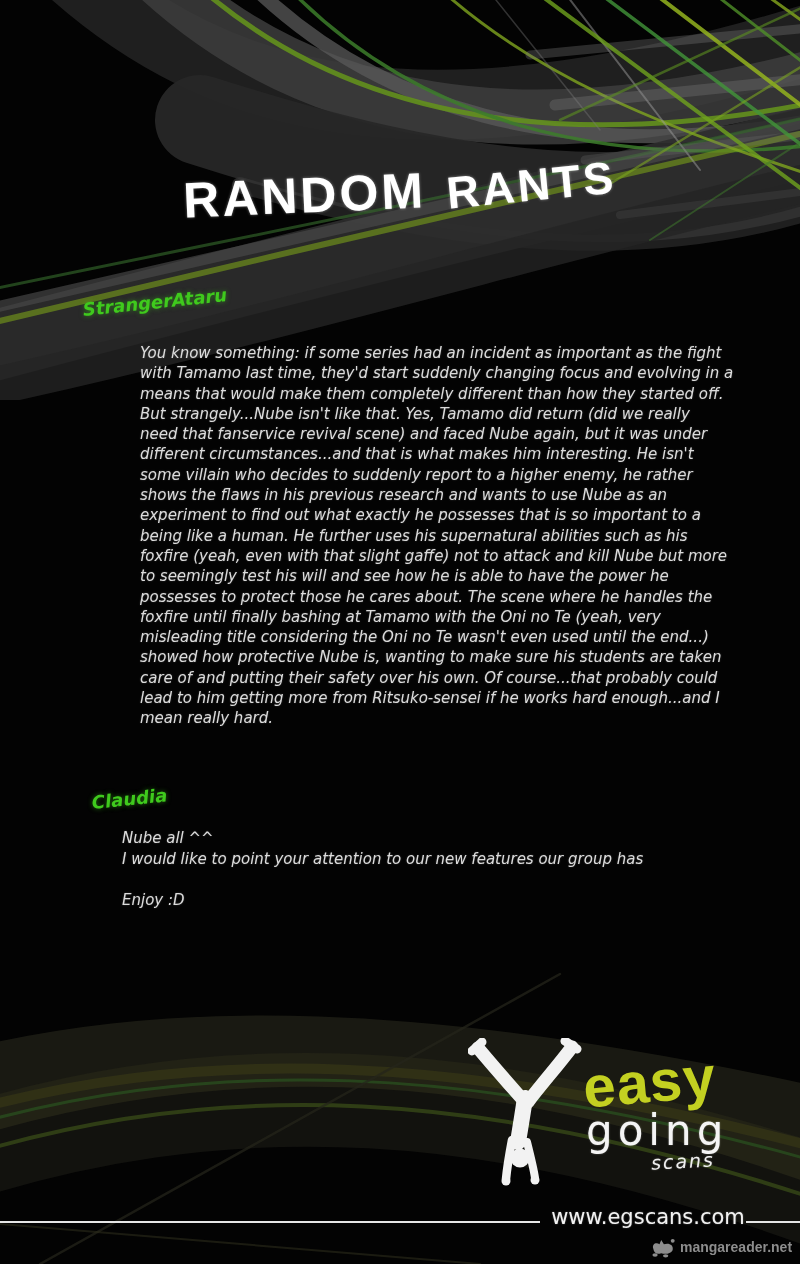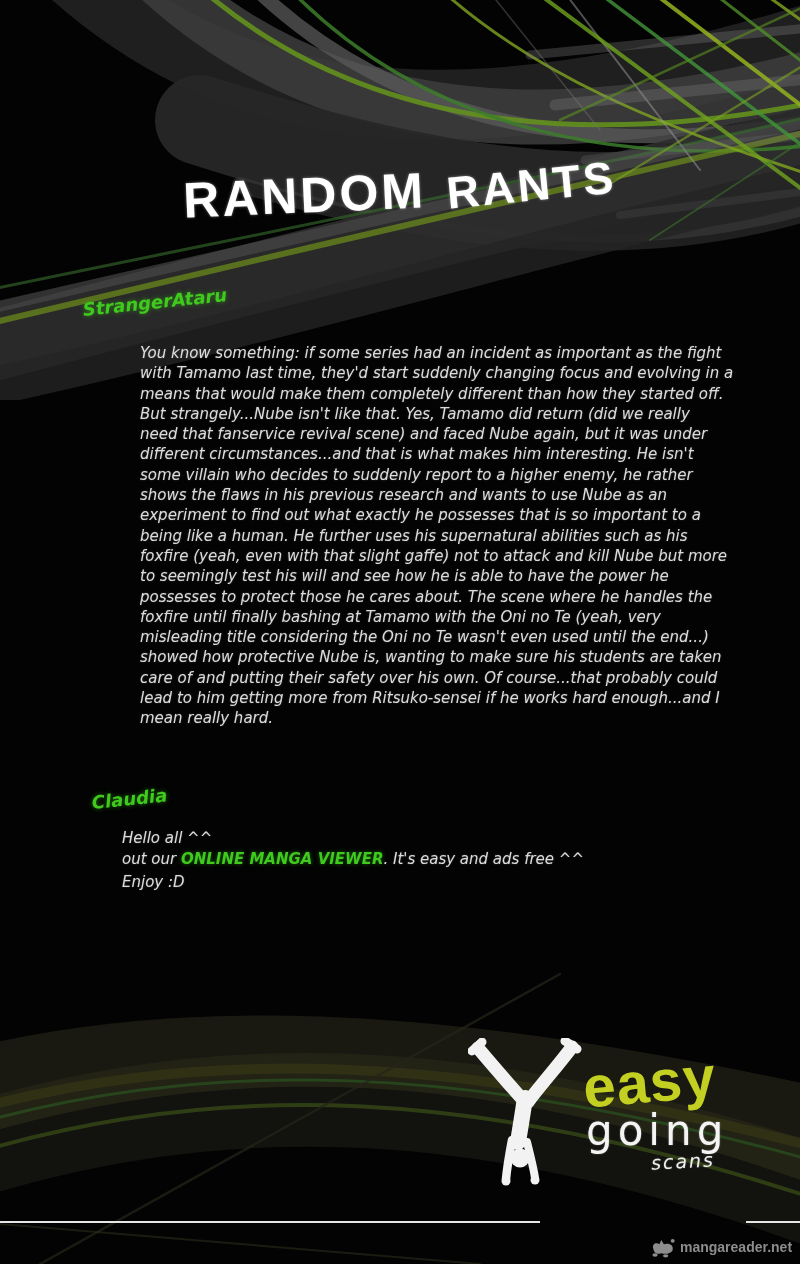--- a/index.html
+++ b/index.html
@@ -49,21 +49,21 @@
     white-space:pre-line;
     text-shadow:0 0 2px rgba(255,255,255,.25);
   }
   .msg{
     position:absolute;left:122px;top:828px;width:600px;
     color:var(--text-white,#dcdcdc);
     font-size:15px;font-style:italic;line-height:20.7px;
     text-shadow:0 0 2px rgba(255,255,255,.25);
   }
   .msg-line{display:block;}
-  .msg .closing{margin-top:3px;}
+  .msg .closing{margin-top:21px;}
   .highlight{
     color:var(--accent-green,#3fca1d);
     font-weight:700;
     text-shadow:0 0 4px rgba(62,200,28,.5);
   }
 
   .logo{position:absolute;left:0;top:0;}
   .logo .figure{position:absolute;left:468px;top:1038px;}
   .logo .easy{
     position:absolute;left:583px;top:1048px;
@@ -174,24 +174,22 @@
 possesses to protect those he cares about. The scene where he handles the
 foxfire until finally bashing at Tamamo with the Oni no Te (yeah, very
 misleading title considering the Oni no Te wasn't even used until the end...)
 showed how protective Nube is, wanting to make sure his students are taken
 care of and putting their safety over his own. Of course...that probably could
 lead to him getting more from Ritsuko-sensei if he works hard enough...and I
 mean really hard.</div>
 
   <div class="author claudia">Claudia</div>
   <div class="msg">
-    <span class="msg-line">Hello all ^^</span>
-    <span class="msg-line">
-      <span>out our </span><span class="highlight">ONLINE MANGA VIEWER</span><span>. It's easy and ads free ^^</span>
-    </span>
+    <span class="msg-line">Nube all ^^</span>
+    <span class="msg-line">I would like to point your attention to our new features our group has</span>
     <span class="msg-line closing">Enjoy :D</span>
   </div>
 
   <div class="logo">
     <svg class="figure" width="120" height="150" viewBox="0 0 120 150">
       <g stroke="#f2f2f2" fill="#f2f2f2" stroke-linecap="round">
         <path d="M14,4 L4,13" fill="none" stroke-width="9"></path>
         <path d="M10,10 C 25,28 40,45 55,62" fill="none" stroke-width="13"></path>
         <path d="M97,3 L109,11" fill="none" stroke-width="9"></path>
         <path d="M104,9 C 88,30 72,48 60,64" fill="none" stroke-width="13"></path>
@@ -202,20 +200,21 @@
         <circle cx="38" cy="143" r="4.5" stroke="none"></circle>
         <circle cx="67" cy="142" r="4.5" stroke="none"></circle>
       </g>
     </svg>
     <span class="easy">easy</span>
     <span class="going">going</span>
     <span class="scans">scans</span>
   </div>
 
   <div class="footer-line left"></div>
+  <div class="website">www.egscans.com</div>
   <div class="footer-line right"></div>
 
   <div class="watermark">
     <svg width="30" height="22" viewBox="0 0 34 24">
       <path d="M6 14 C4 8 10 6 13 9 L15 4 L18 9 C24 7 29 10 28 15 C27 19 20 21 15 19 C10 21 7 19 6 14 Z" fill="#8d8d8d"></path>
       <circle cx="28" cy="5" r="2.2" fill="#8d8d8d"></circle>
       <ellipse cx="8" cy="21" rx="3" ry="2" fill="#8d8d8d"></ellipse>
       <ellipse cx="20" cy="22" rx="3" ry="1.8" fill="#8d8d8d"></ellipse>
     </svg>
     <span>mangareader.net</span>

